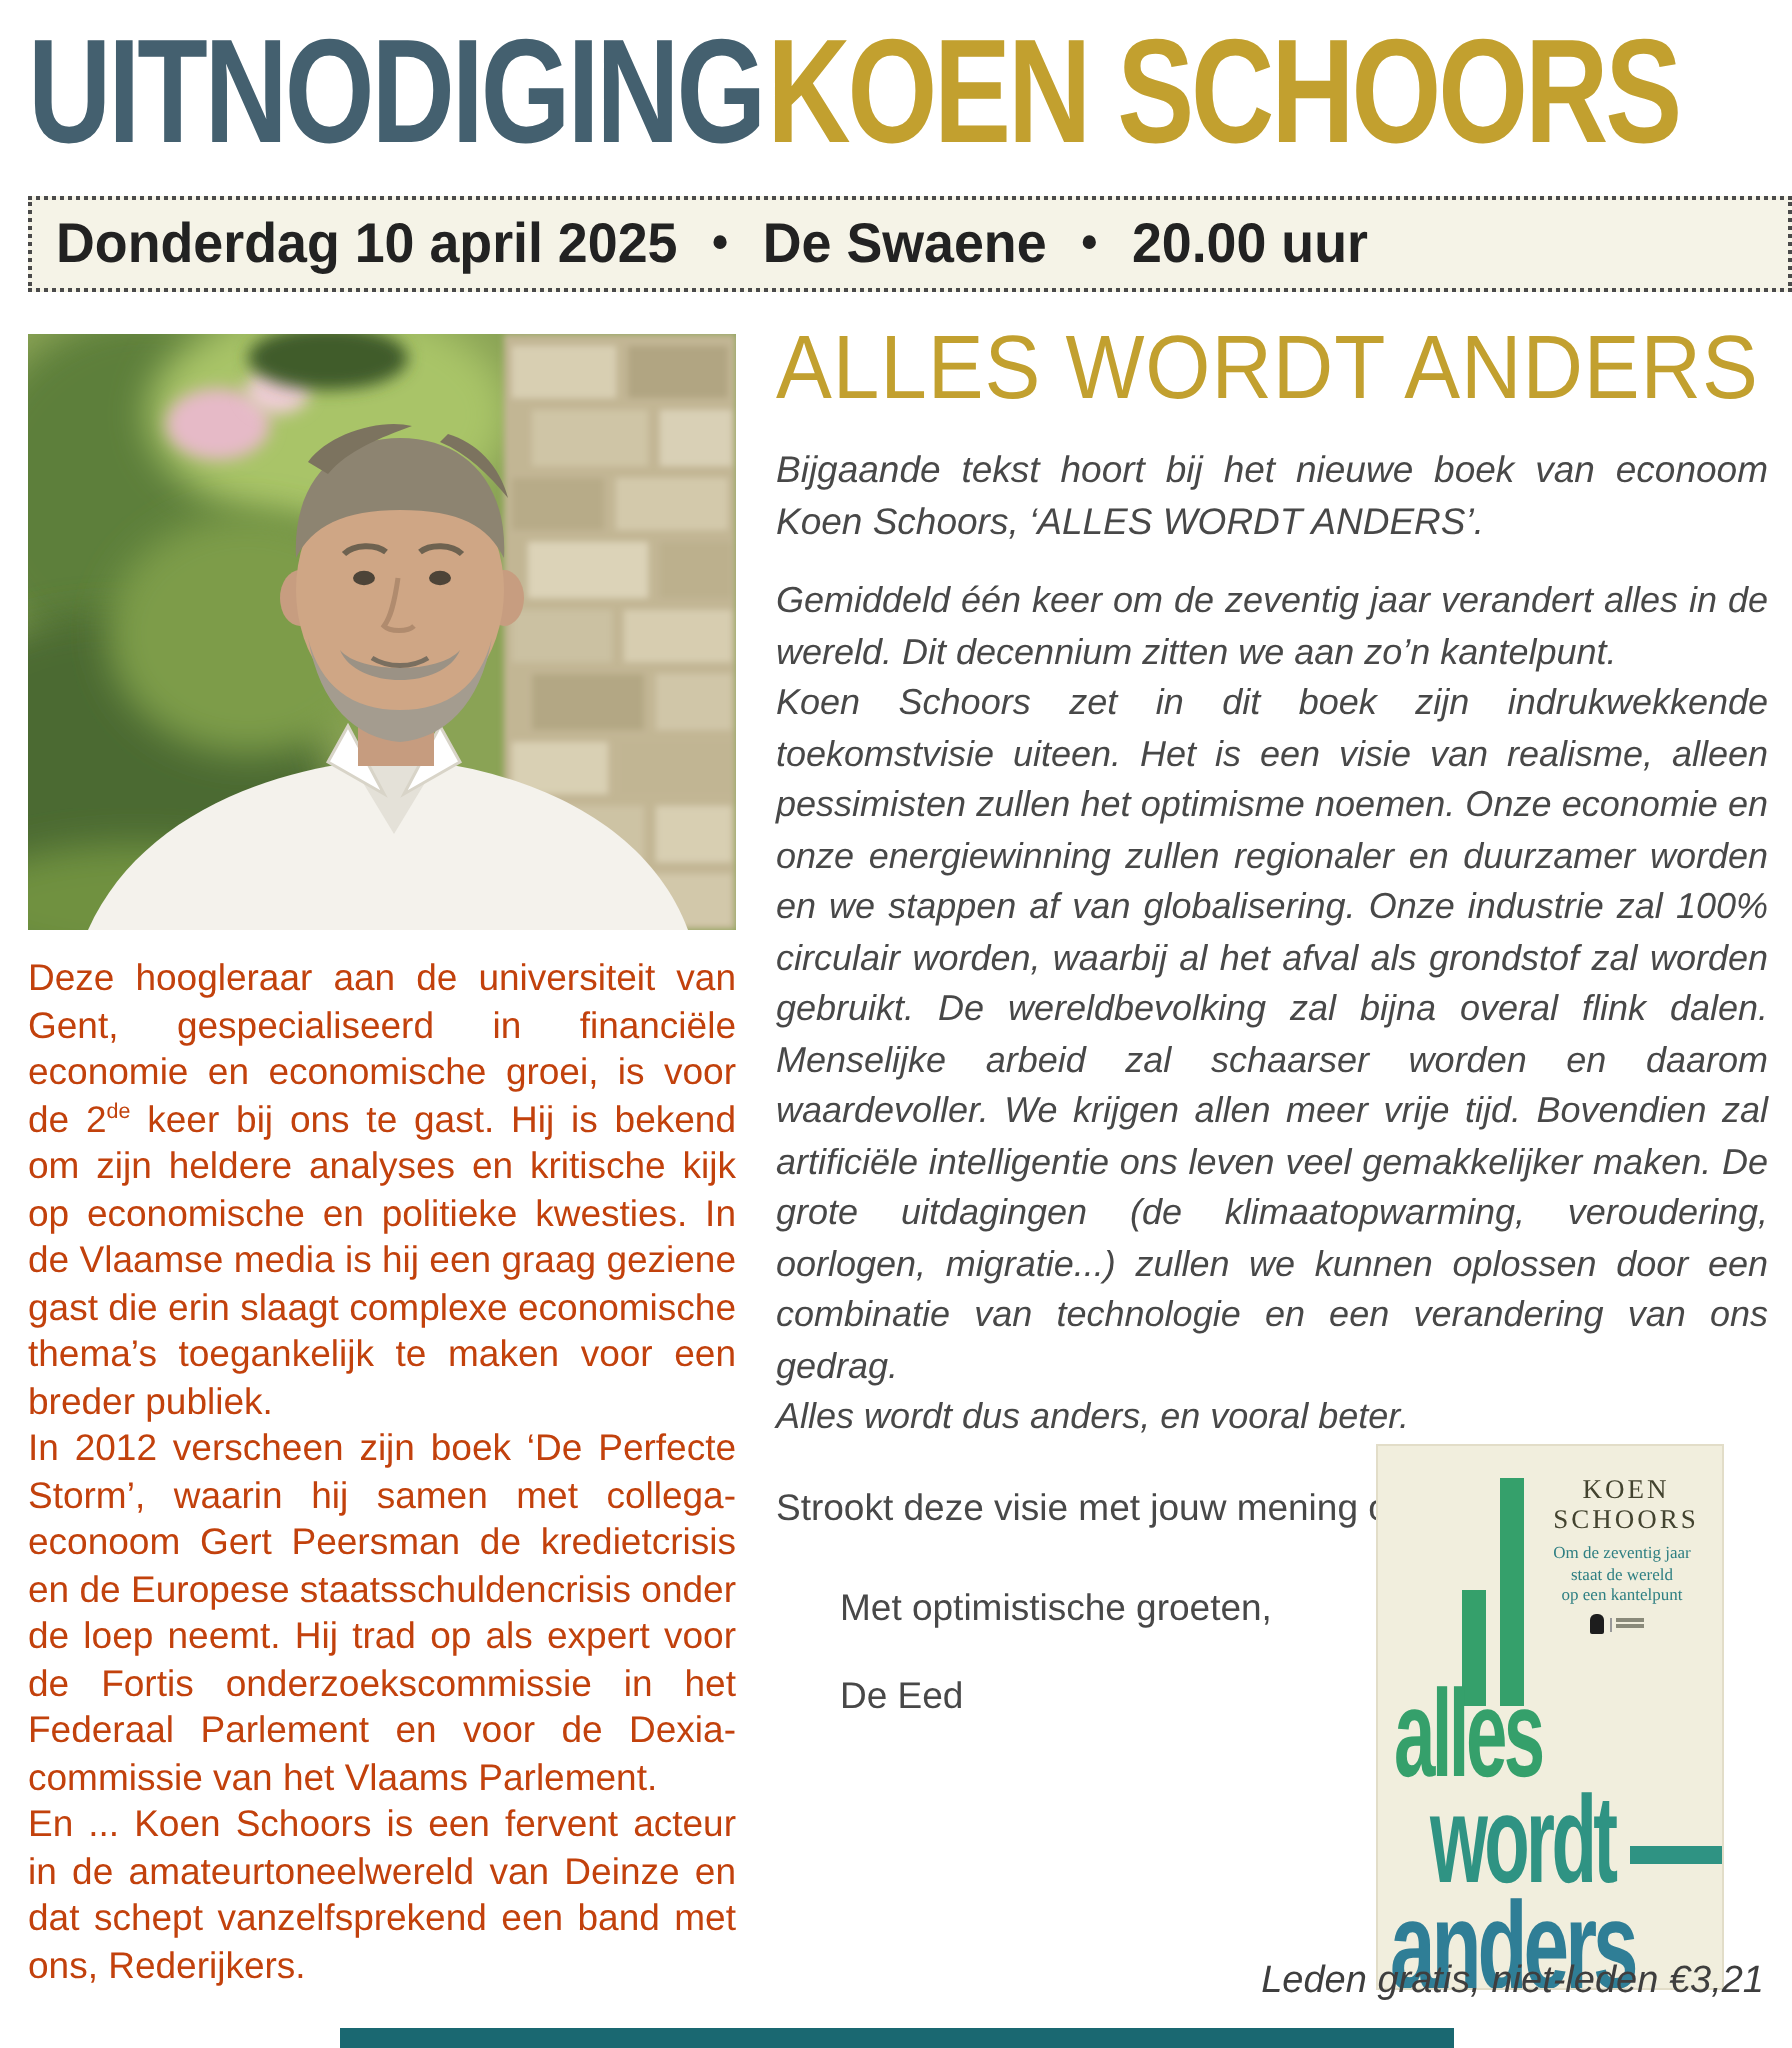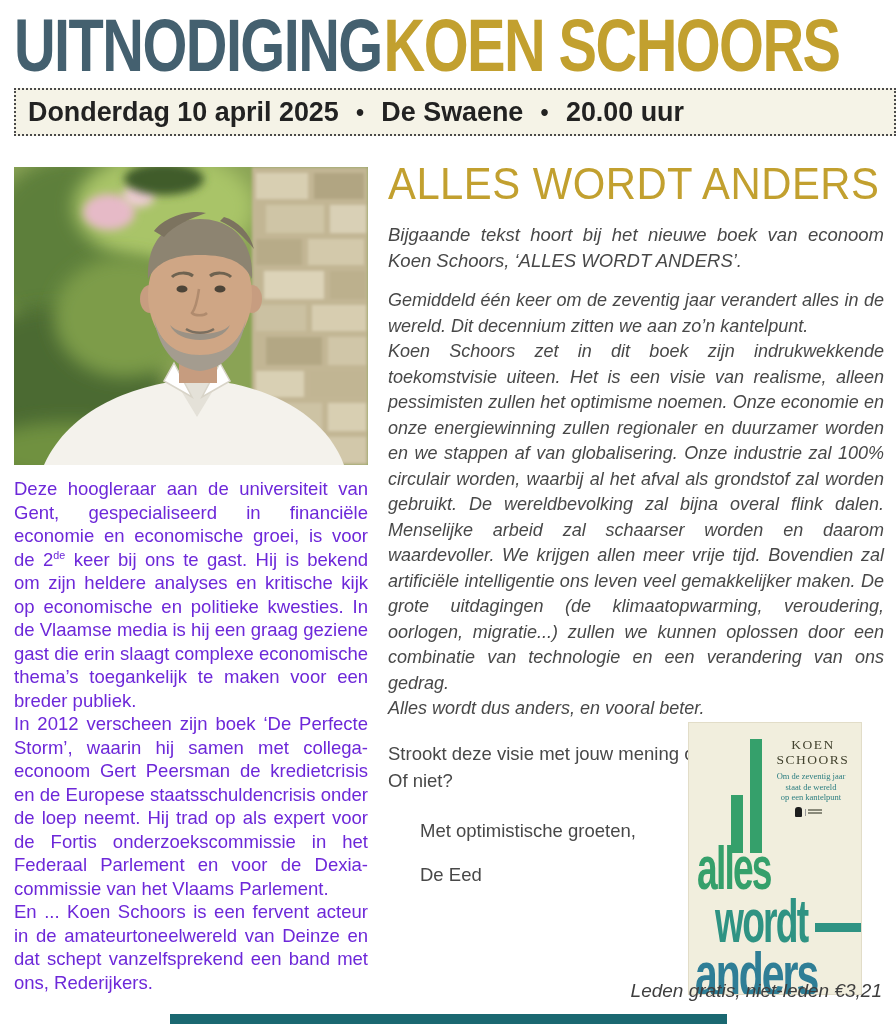--- a/index.html
+++ b/index.html
@@ -19,21 +19,21 @@
   .event-bar{position:absolute;left:14px;top:88px;width:866px;height:44px;
              background:#f5f3e7;border:2px dotted #4a4a4a;display:flex;align-items:center;
              padding-left:12px;}
   .event-inner{display:flex;align-items:center;font-size:28px;font-weight:bold;color:#222222;
              transform:scaleX(.96);transform-origin:left center;white-space:nowrap;}
   .event-sep{margin:0 18px;font-size:24px;}
 
   
   .photo-wrap{position:absolute;left:14px;top:167px;width:354px;height:298px;overflow:hidden;}
   .bio{position:absolute;left:14px;top:477px;width:354px;font-size:18.5px;line-height:23.5px;
-       text-align:justify;color:#6d28d9;}
+       text-align:justify;color:#c2410c;}
   .bio p{margin:0;}
   .bio sup{font-size:.58em;vertical-align:super;line-height:0;}
 
   
   .article{position:absolute;left:388px;top:160px;width:496px;color:#484848;}
   .article-heading{font-size:45px;font-weight:400;letter-spacing:.5px;white-space:nowrap;
        transform:scaleX(.93);transform-origin:left top;margin:0 0 14px 0;line-height:48px;}
   .intro{margin:0 0 14px 0;font-size:18.5px;line-height:26px;text-align:justify;font-style:italic;}
   .excerpt p{margin:0;font-size:18px;line-height:25.5px;font-style:italic;text-align:justify;}
   .question{margin:18px 0 6px 0;font-size:18.5px;line-height:27px;}
@@ -69,21 +69,21 @@
 </head>
 <body>
 
 <div class="page">
 
   <div class="masthead">
     <span class="mast-left" style="color: rgb(68, 96, 111);">UITNODIGING</span>
     <span class="mast-right" style="color: rgb(194, 160, 47);">KOEN SCHOORS</span>
   </div>
 
-  <div class="event-bar" style="background: rgb(245, 243, 231);">
+  <div class="event-bar" style="background: rgb(245, 243, 231); margin-top: 10px;">
     <div class="event-inner">
       <span>Donderdag 10 april 2025</span>
       <span class="event-sep">•</span>
       <span>De Swaene</span>
       <span class="event-sep">•</span>
       <span>20.00 uur</span>
     </div>
   </div>
 
   <div class="photo-wrap">
@@ -164,21 +164,20 @@
   <div class="article">
     <h2 class="article-heading" style="color: rgb(194, 160, 47);">ALLES WORDT ANDERS</h2>
     <p class="intro">Bijgaande tekst hoort bij het nieuwe boek van econoom Koen Schoors, ‘ALLES WORDT ANDERS’.</p>
     <div class="excerpt">
       <p>Gemiddeld één keer om de zeventig jaar verandert alles in de wereld. Dit decennium zitten we aan zo’n kantelpunt.</p>
       <p>Koen Schoors zet in dit boek zijn indrukwekkende toekomstvisie uiteen. Het is een visie van realisme, alleen pessimisten zullen het optimisme noemen. Onze economie en onze energiewinning zullen regionaler en duurzamer worden en we stappen af van globalisering. Onze industrie zal 100% circulair worden, waarbij al het afval als grondstof zal worden gebruikt. De wereldbevolking zal bijna overal flink dalen. Menselijke arbeid zal schaarser worden en daarom waardevoller. We krijgen allen meer vrije tijd. Bovendien zal artificiële intelligentie ons leven veel gemakkelijker maken. De grote uitdagingen (de klimaatopwarming, veroudering, oorlogen, migratie...) zullen we kunnen oplossen door een combinatie van technologie en een verandering van ons gedrag.</p>
       <p>Alles wordt dus anders, en vooral beter.</p>
     </div>
     <div class="question">
       <div>Strookt deze visie met jouw mening over de toekomst?</div>
-      <div>Of niet?</div>
     </div>
     <p class="closing">Met optimistische groeten,</p>
     <p class="signature">De Eed</p>
   </div>
 
   <div class="book" style="background: rgb(241, 238, 221);">
     <div class="book-bar" style="left: 42px; top: 72px; width: 12px; height: 58px; background: rgb(53, 160, 107);"></div>
     <div class="book-bar" style="left: 61px; top: 16px; width: 12px; height: 114px; background: rgb(53, 160, 107);"></div>
     <div class="book-author">
       <div>KOEN</div>

